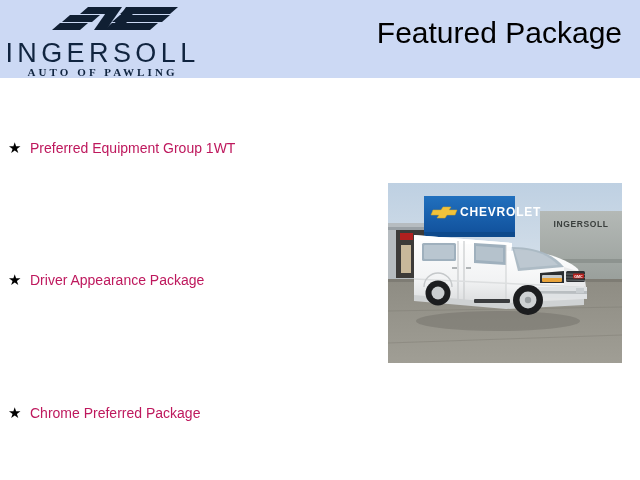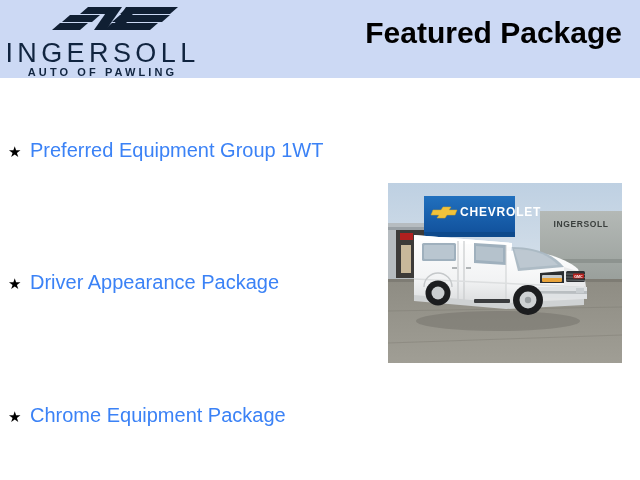--- a/index.html
+++ b/index.html
@@ -53,37 +53,37 @@
     color: #10243f;
     line-height: 1;
     white-space: nowrap;
   }
   .logo-subwordmark {
     position: absolute;
     left: 0px;
     top: 65px;
     width: 205px;
     text-align: center;
-    font-family: Liberation Sans, sans-serif;
+    font-family: Liberation Serif, serif;
     font-size: 11px;
     font-weight: bold;
     letter-spacing: 3.1px;
     color: #10243f;
     line-height: 1;
     white-space: nowrap;
   }
 
   
   .header-title {
     position: absolute;
     right: 18px;
     top: 16px;
     font-family: "Liberation Sans", sans-serif;
     font-size: 30px;
-    font-weight: bold;
+    font-weight: normal;
     color: #000000;
     letter-spacing: 0px;
     white-space: nowrap;
   }
 
   
   .feature-list {
     position: absolute;
     left: 0;
     top: 78px;
@@ -100,22 +100,22 @@
   .feature-item .bullet-star {
     font-size: 15px;
     color: #000000;
     line-height: 1;
     width: 22px;
     display: inline-block;
     flex: 0 0 22px;
   }
   .feature-item .feature-label {
     font-family: "Liberation Sans", sans-serif;
-    font-size: 20px;
-    color: #3b82f6;
+    font-size: 14px;
+    color: #be185d;
     line-height: 1;
   }
   .feature-item.pos-0 { top: 62px; }
   .feature-item.pos-1 { top: 194px; }
   .feature-item.pos-2 { top: 327px; }
 
   
   .vehicle-photo {
     position: absolute;
     left: 388px;
@@ -163,21 +163,21 @@
     <span class="feature-label">Preferred Equipment Group 1WT</span>
   </div>
 
   <div class="feature-item pos-1">
     <span class="bullet-star">★</span>
     <span class="feature-label">Driver Appearance Package</span>
   </div>
 
   <div class="feature-item pos-2">
     <span class="bullet-star">★</span>
-    <span class="feature-label">Chrome Equipment Package</span>
+    <span class="feature-label">Chrome Preferred Package</span>
   </div>
 
 </div>
 
 <div class="vehicle-photo">
   <svg viewBox="0 0 234 180" width="234" height="180" xmlns="http://www.w3.org/2000/svg">
     <defs>
       <linearGradient id="gSky" x1="0" y1="0" x2="0" y2="1">
         <stop offset="0%" stop-color="#bed0e2"></stop>
         <stop offset="100%" stop-color="#d7e1ea"></stop>

